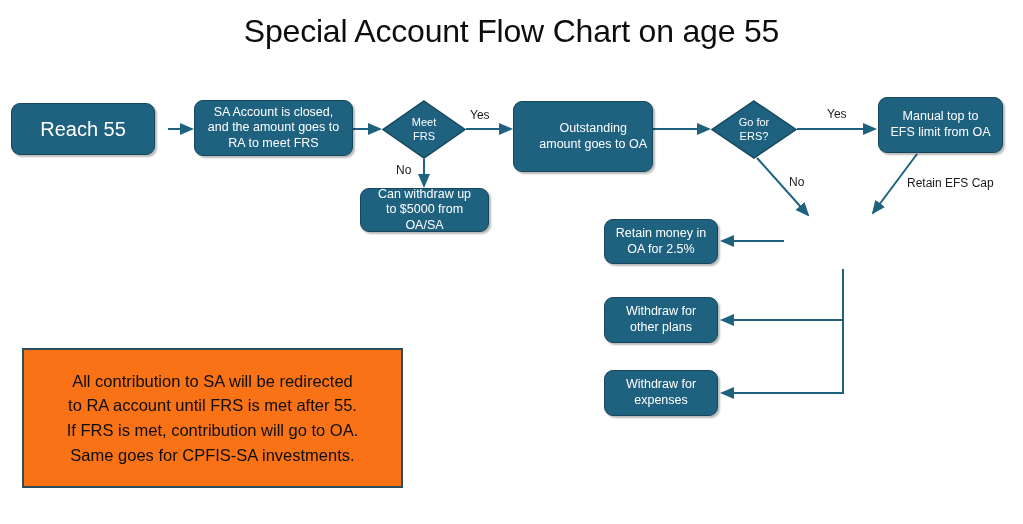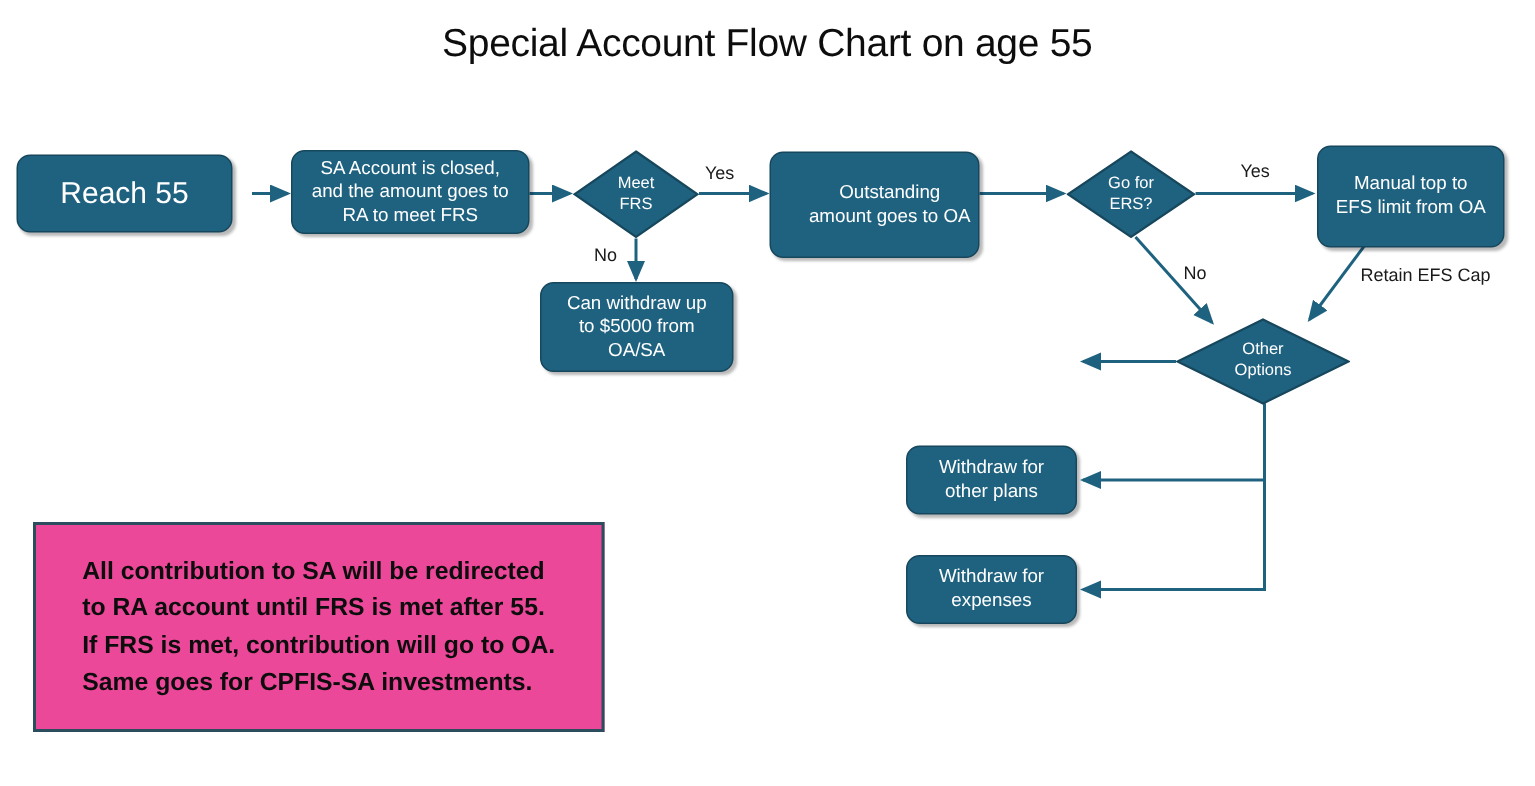--- a/index.html
+++ b/index.html
@@ -19,21 +19,21 @@
     left: 0; top: 0;
     width: 1023px;
     height: 524px;
   }
   .title {
     position: absolute;
     left: 0;
     top: 13px;
     width: 1023px;
     text-align: center;
-    font-size: 26px;
+    font-size: 32px;
     font-weight: 400;
     color: #0d0d0d;
     letter-spacing: -0.2px;
     font-family: "Liberation Sans", sans-serif;
     white-space: nowrap;
   }
   
   .node {
     position: absolute;
     box-sizing: border-box;
@@ -89,26 +89,27 @@
     font-size: 12px;
     color: #1a1a1a;
     white-space: nowrap;
     z-index: 4;
     font-family: "Liberation Sans", sans-serif;
   }
   
   .note {
     position: absolute;
     box-sizing: border-box;
-    background: #ec4899;
+    background: #f97316;
     border: 2px solid #2c4d5e;
     color: #0d0d0d;
     font-size: 16.5px;
-    font-weight: bold;
+    font-weight: normal;
     line-height: 1.5;
+    text-align: center;
     display: flex;
     align-items: center;
     justify-content: center;
     white-space: pre-line;
     z-index: 3;
   }
   svg.wires {
     position: absolute;
     left: 0; top: 0;
     width: 1023px;
@@ -172,47 +173,44 @@
     </svg>
     <div class="label">Meet
 FRS</div>
   </div>
 
   <div class="node sm" style="left:513px; top:101px; width:140px; height:71px;justify-content:flex-end;">
     <span class="txt">Outstanding
 amount goes to OA</span>
   </div>
 
-  <div class="node sm" style="left:360px; top:188px; width:129px; height:60px;text-align:center;">
+  <div class="node sm" style="left:360px; top:188px; width:129px; height:44px;text-align:center;">
     <span class="txt">Can withdraw up
 to $5000 from
 OA/SA</span>
   </div>
 
   <div class="diamond" style="left:711px; top:100px; width:86px; height:59px;">
     <svg class="shape" viewBox="0 0 86 59" preserveAspectRatio="none">
       <polygon points="43,1 85,29.5 43,58 1,29.5" fill="#1F6280" stroke="#17475c" stroke-width="1.5"></polygon>
     </svg>
     <div class="label">Go for
 ERS?</div>
   </div>
 
-  <div class="node sm" style="left:878px; top:97px; width:125px; height:68px;">
+  <div class="node sm" style="left:878px; top:97px; width:125px; height:56px;">
     <span class="txt">Manual top to
 EFS limit from OA</span>
   </div>
 
-  <div class="diamond" style="left:784px; top:212px; width:116px; height:58px;">
-    <svg class="shape" viewBox="0 0 116 58" preserveAspectRatio="none">
-      <polygon points="58,1 115,29 58,57 1,29" fill="#1F6280" stroke="#17475c" stroke-width="1.5"></polygon>
-    </svg>
-    <div class="label">Other
-Options</div>
-  </div>
-
+
+  <div class="node sm" style="left:604px; top:219px; width:114px; height:45px;">
+    <span class="txt">Retain money in
+OA for 2.5%</span>
+  </div>
 
   <div class="node sm" style="left:604px; top:297px; width:114px; height:46px;">
     <span class="txt">Withdraw for
 other plans</span>
   </div>
 
   <div class="node sm" style="left:604px; top:370px; width:114px; height:46px;">
     <span class="txt">Withdraw for
 expenses</span>
   </div>

